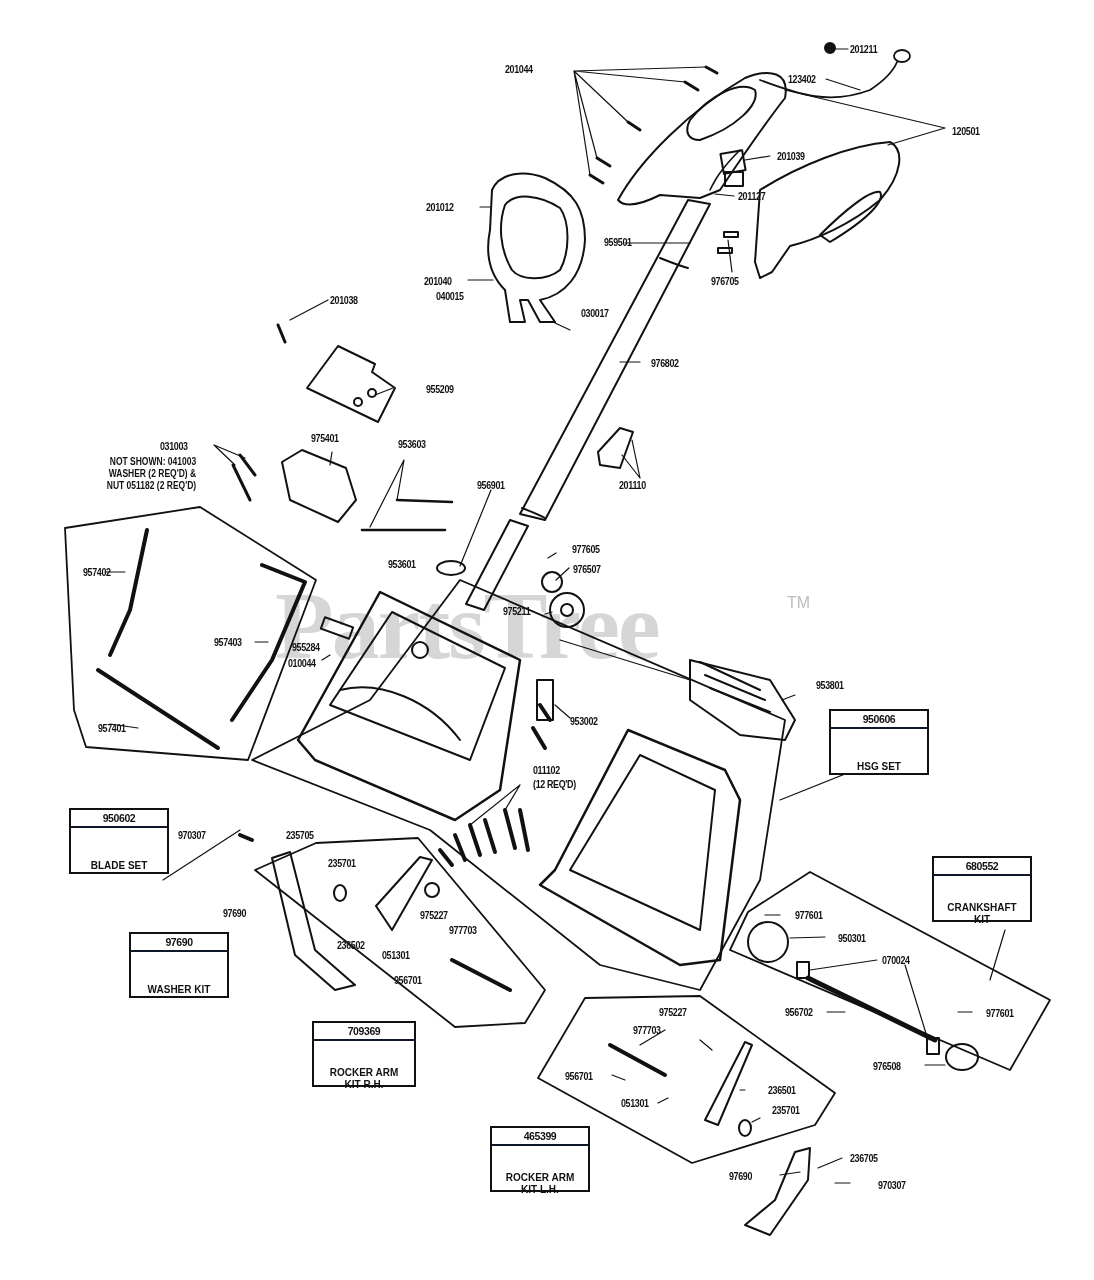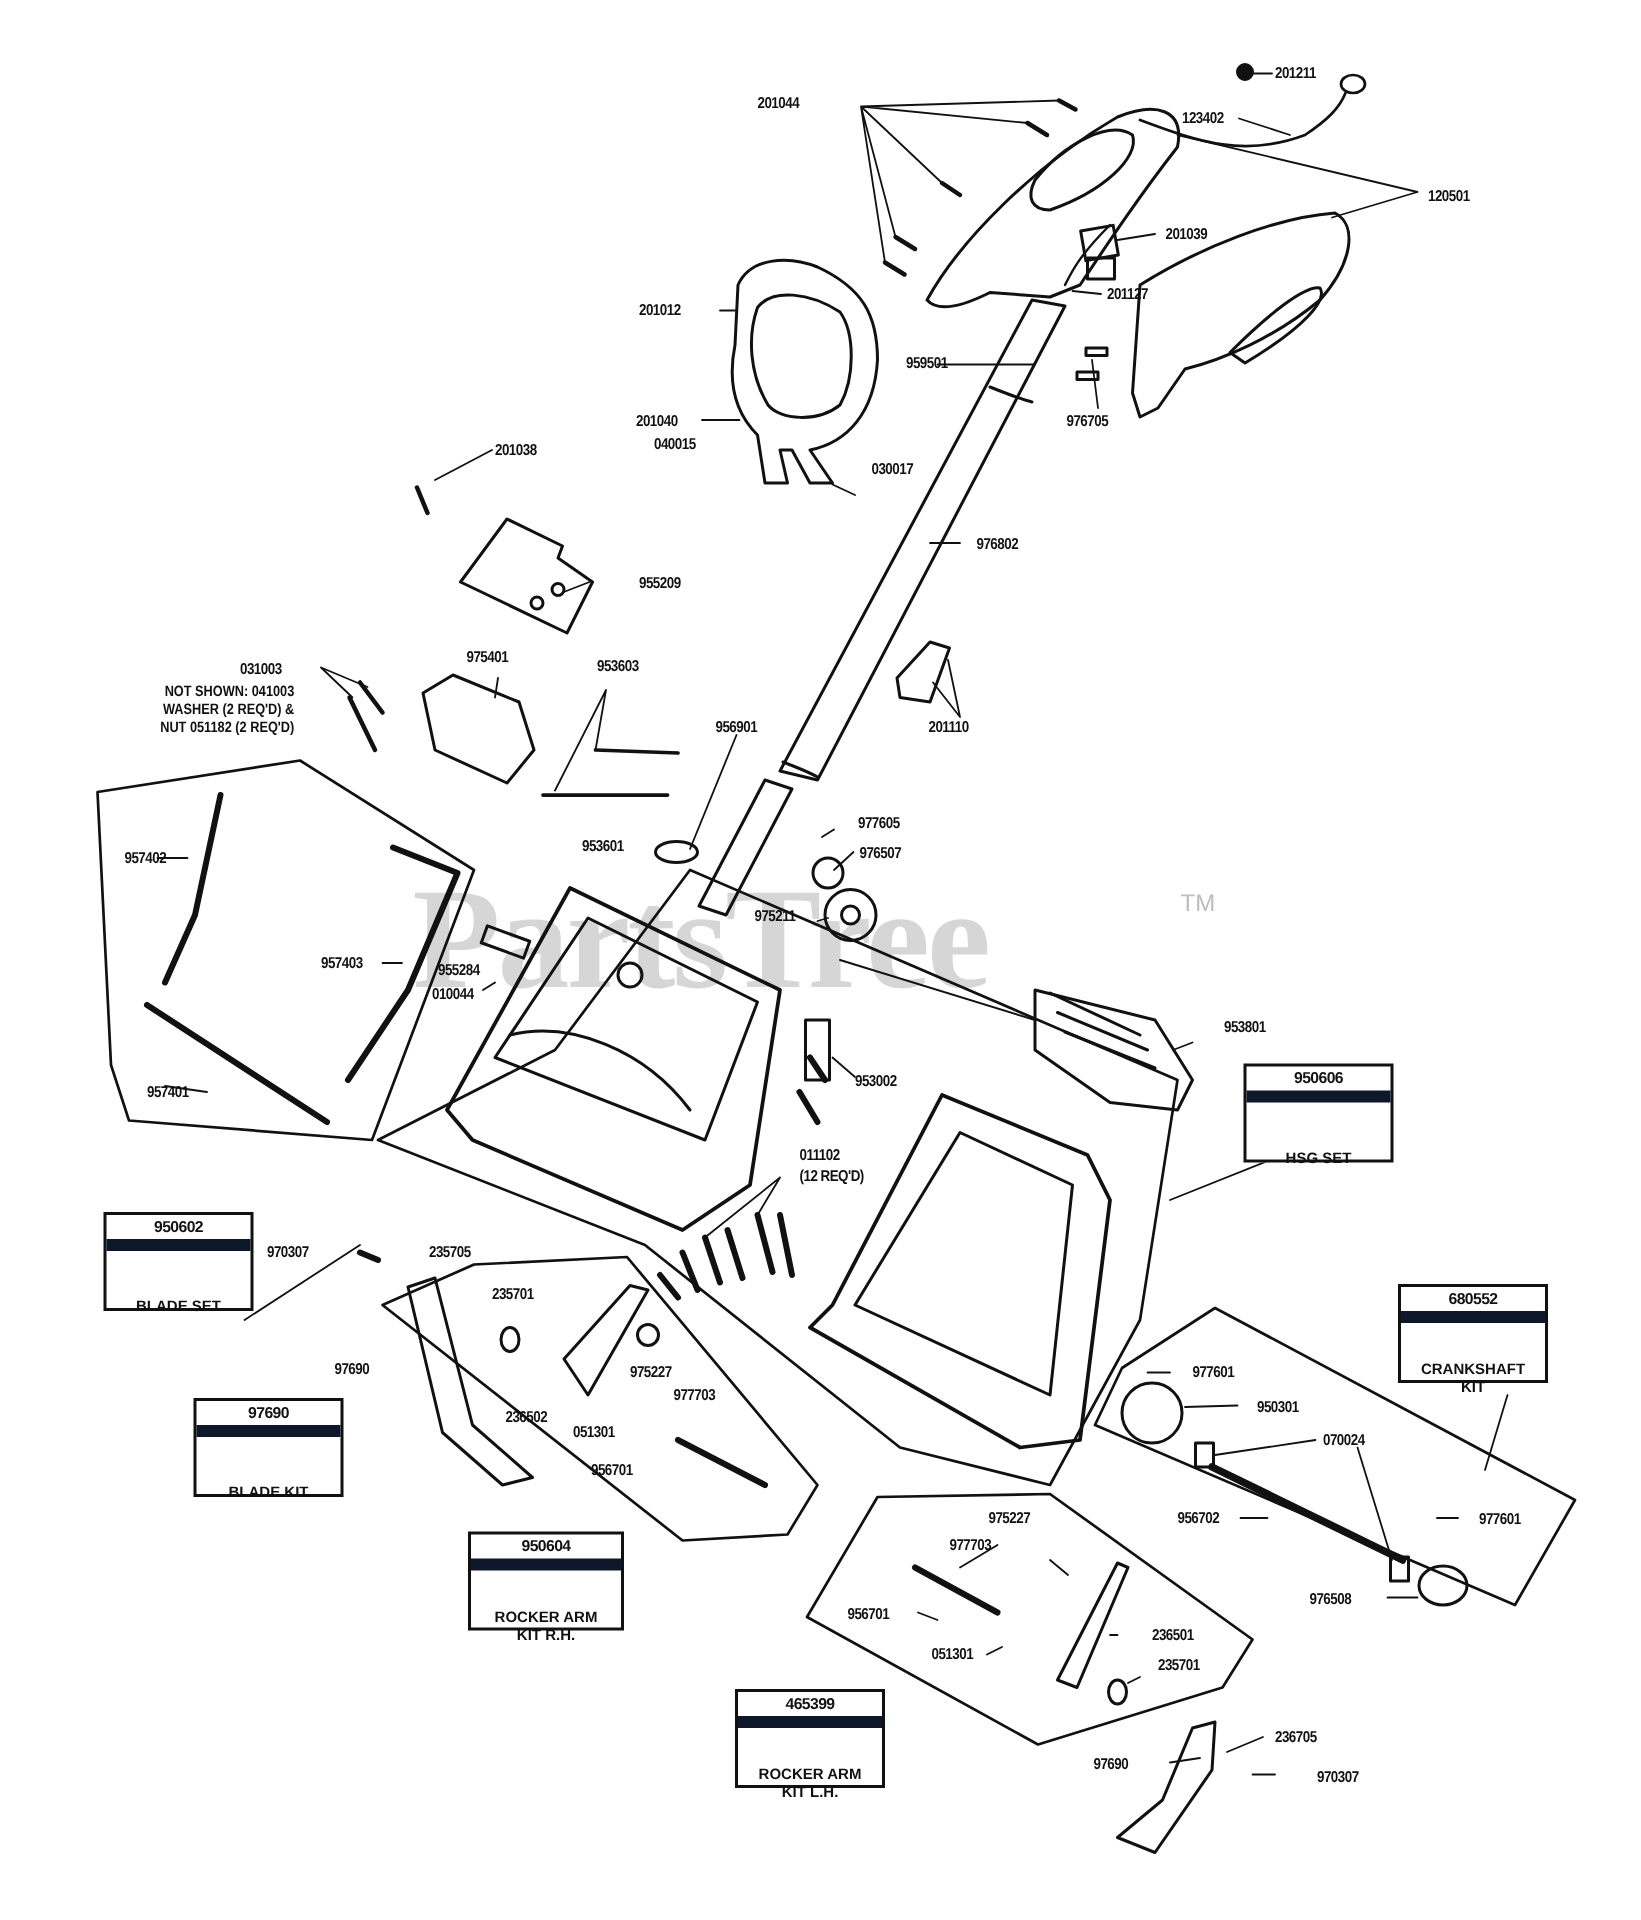--- a/index.html
+++ b/index.html
@@ -4,21 +4,21 @@
 <style>
   html, body { margin:0; padding:0; background:#ffffff; }
   body { width:1094px; height:1280px; position:relative; overflow:hidden;
          font-family:"Liberation Sans", sans-serif; color:#111; }
   #diagram { position:absolute; left:0; top:0; width:1094px; height:1280px; }
   .lbl { position:absolute; font-family:"Liberation Sans", sans-serif; font-size:10.5px; font-weight:bold;
          letter-spacing:-0.4px; color:#111; white-space:nowrap; line-height:1; transform:scaleX(0.85); transform-origin:left top; }
   .note { position:absolute; font-family:"Liberation Sans", sans-serif; font-size:10px; font-weight:bold;
           color:#111; text-align:right; line-height:12px; white-space:pre; transform:scaleX(0.85); transform-origin:right top; }
   .kit { position:absolute; border:2px solid #111; background:#fff; }
-  .kit .num { border-bottom:8px solid #0f172a; text-align:center; font-size:10.5px; font-weight:bold; height:16px; line-height:16px; letter-spacing:-0.4px; }
+  .kit .num { border-bottom:2px solid #0f172a; text-align:center; font-size:10.5px; font-weight:bold; height:16px; line-height:16px; letter-spacing:-0.4px; }
   .kit .name { text-align:center; font-size:10px; font-weight:bold; display:flex; align-items:center; justify-content:center; line-height:12px; white-space:pre;margin-top:16px; }
   .watermark { position:absolute; left:275px; top:578px; font-family:"Liberation Serif", serif; font-weight:bold; font-size:96px;
                color:#cfcfcf; letter-spacing:-2px; line-height:1; opacity:0.85; }
   .tm { position:absolute; left:787px; top:594px; font-size:16px; color:#bdbdbd; }
 </style>
 </head>
 <body>
 
 <div class="watermark">PartsTree</div>
 <div class="tm">TM</div>
@@ -306,24 +306,24 @@
   <div class="num">950606</div>
   <div class="name" style="height:44px">HSG SET</div>
 </div>
 <div class="kit" style="left:932px;top:856px;width:96px;height:62px">
   <div class="num">680552</div>
   <div class="name" style="height:44px">CRANKSHAFT
 KIT</div>
 </div>
 <div class="kit" style="left:129px;top:932px;width:96px;height:62px">
   <div class="num">97690</div>
-  <div class="name" style="height:44px">BLADE KIT</div>
+  <div class="name" style="height:44px">WASHER KIT</div>
 </div>
 <div class="kit" style="left:312px;top:1021px;width:100px;height:62px">
-  <div class="num">950604</div>
+  <div class="num">709369</div>
   <div class="name" style="height:44px">ROCKER ARM
 KIT R.H.</div>
 </div>
 <div class="kit" style="left:490px;top:1126px;width:96px;height:62px">
   <div class="num">465399</div>
   <div class="name" style="height:44px">ROCKER ARM
 KIT L.H.</div>
 </div>
 
 </body></html>

